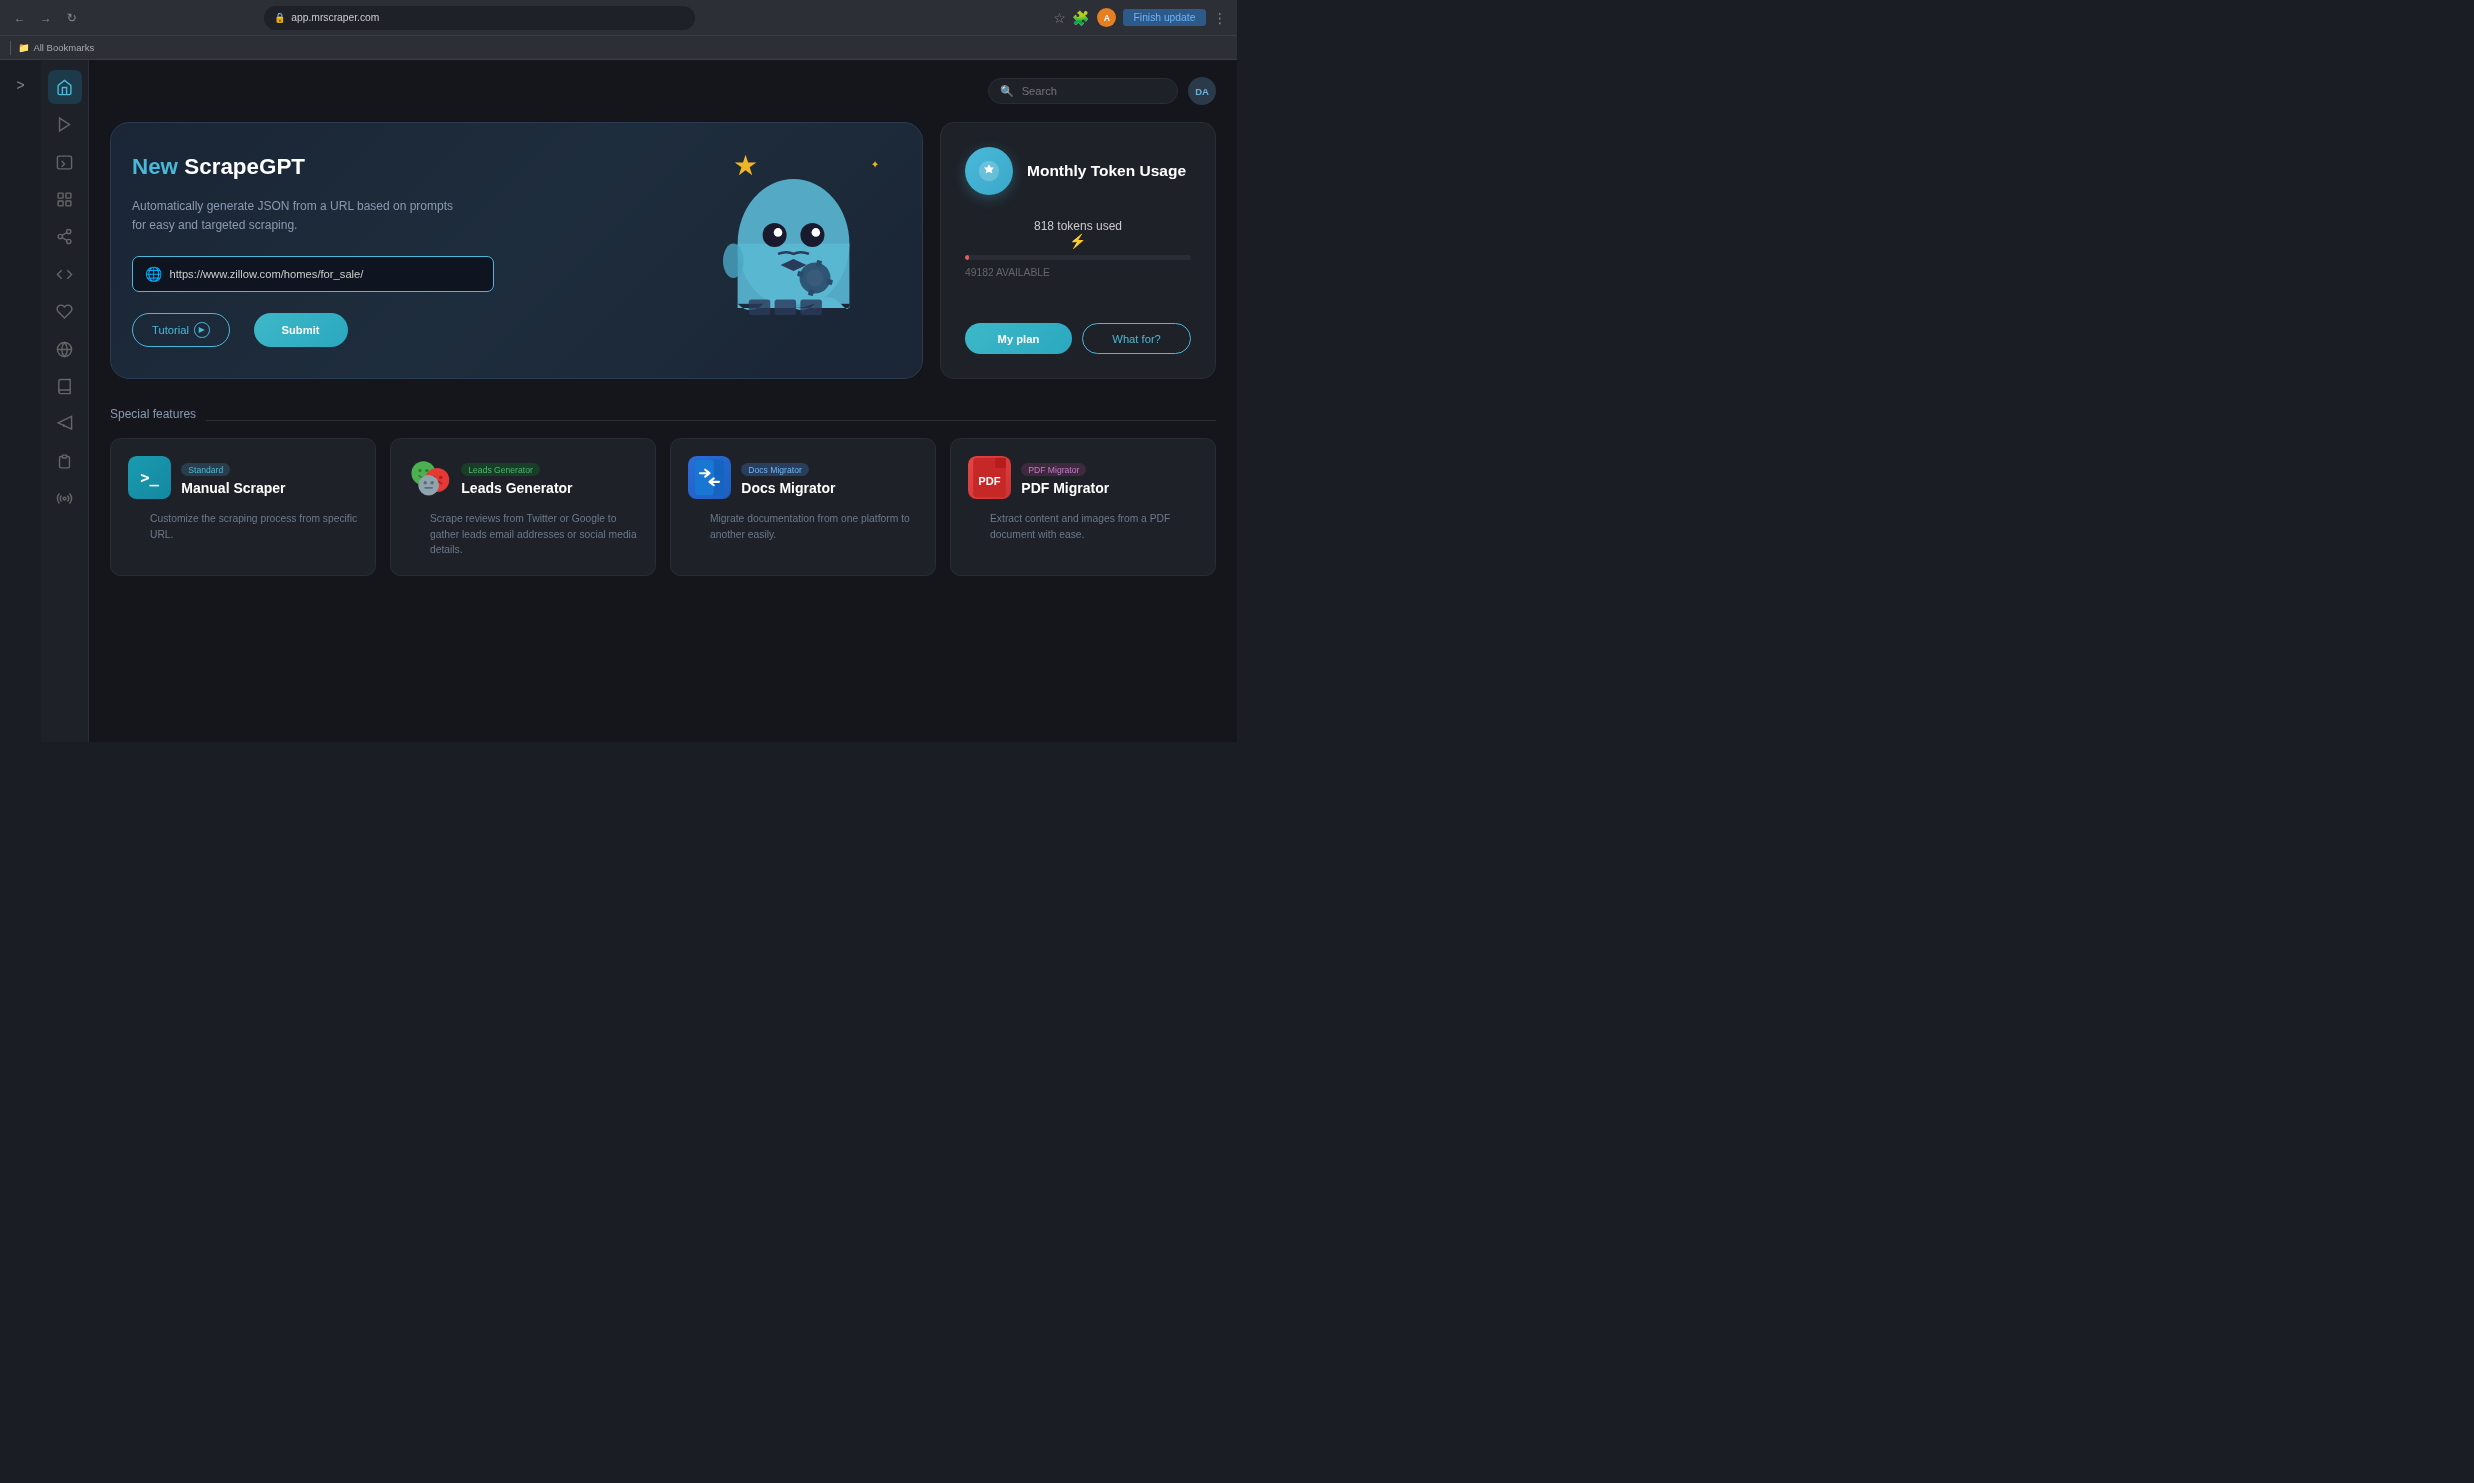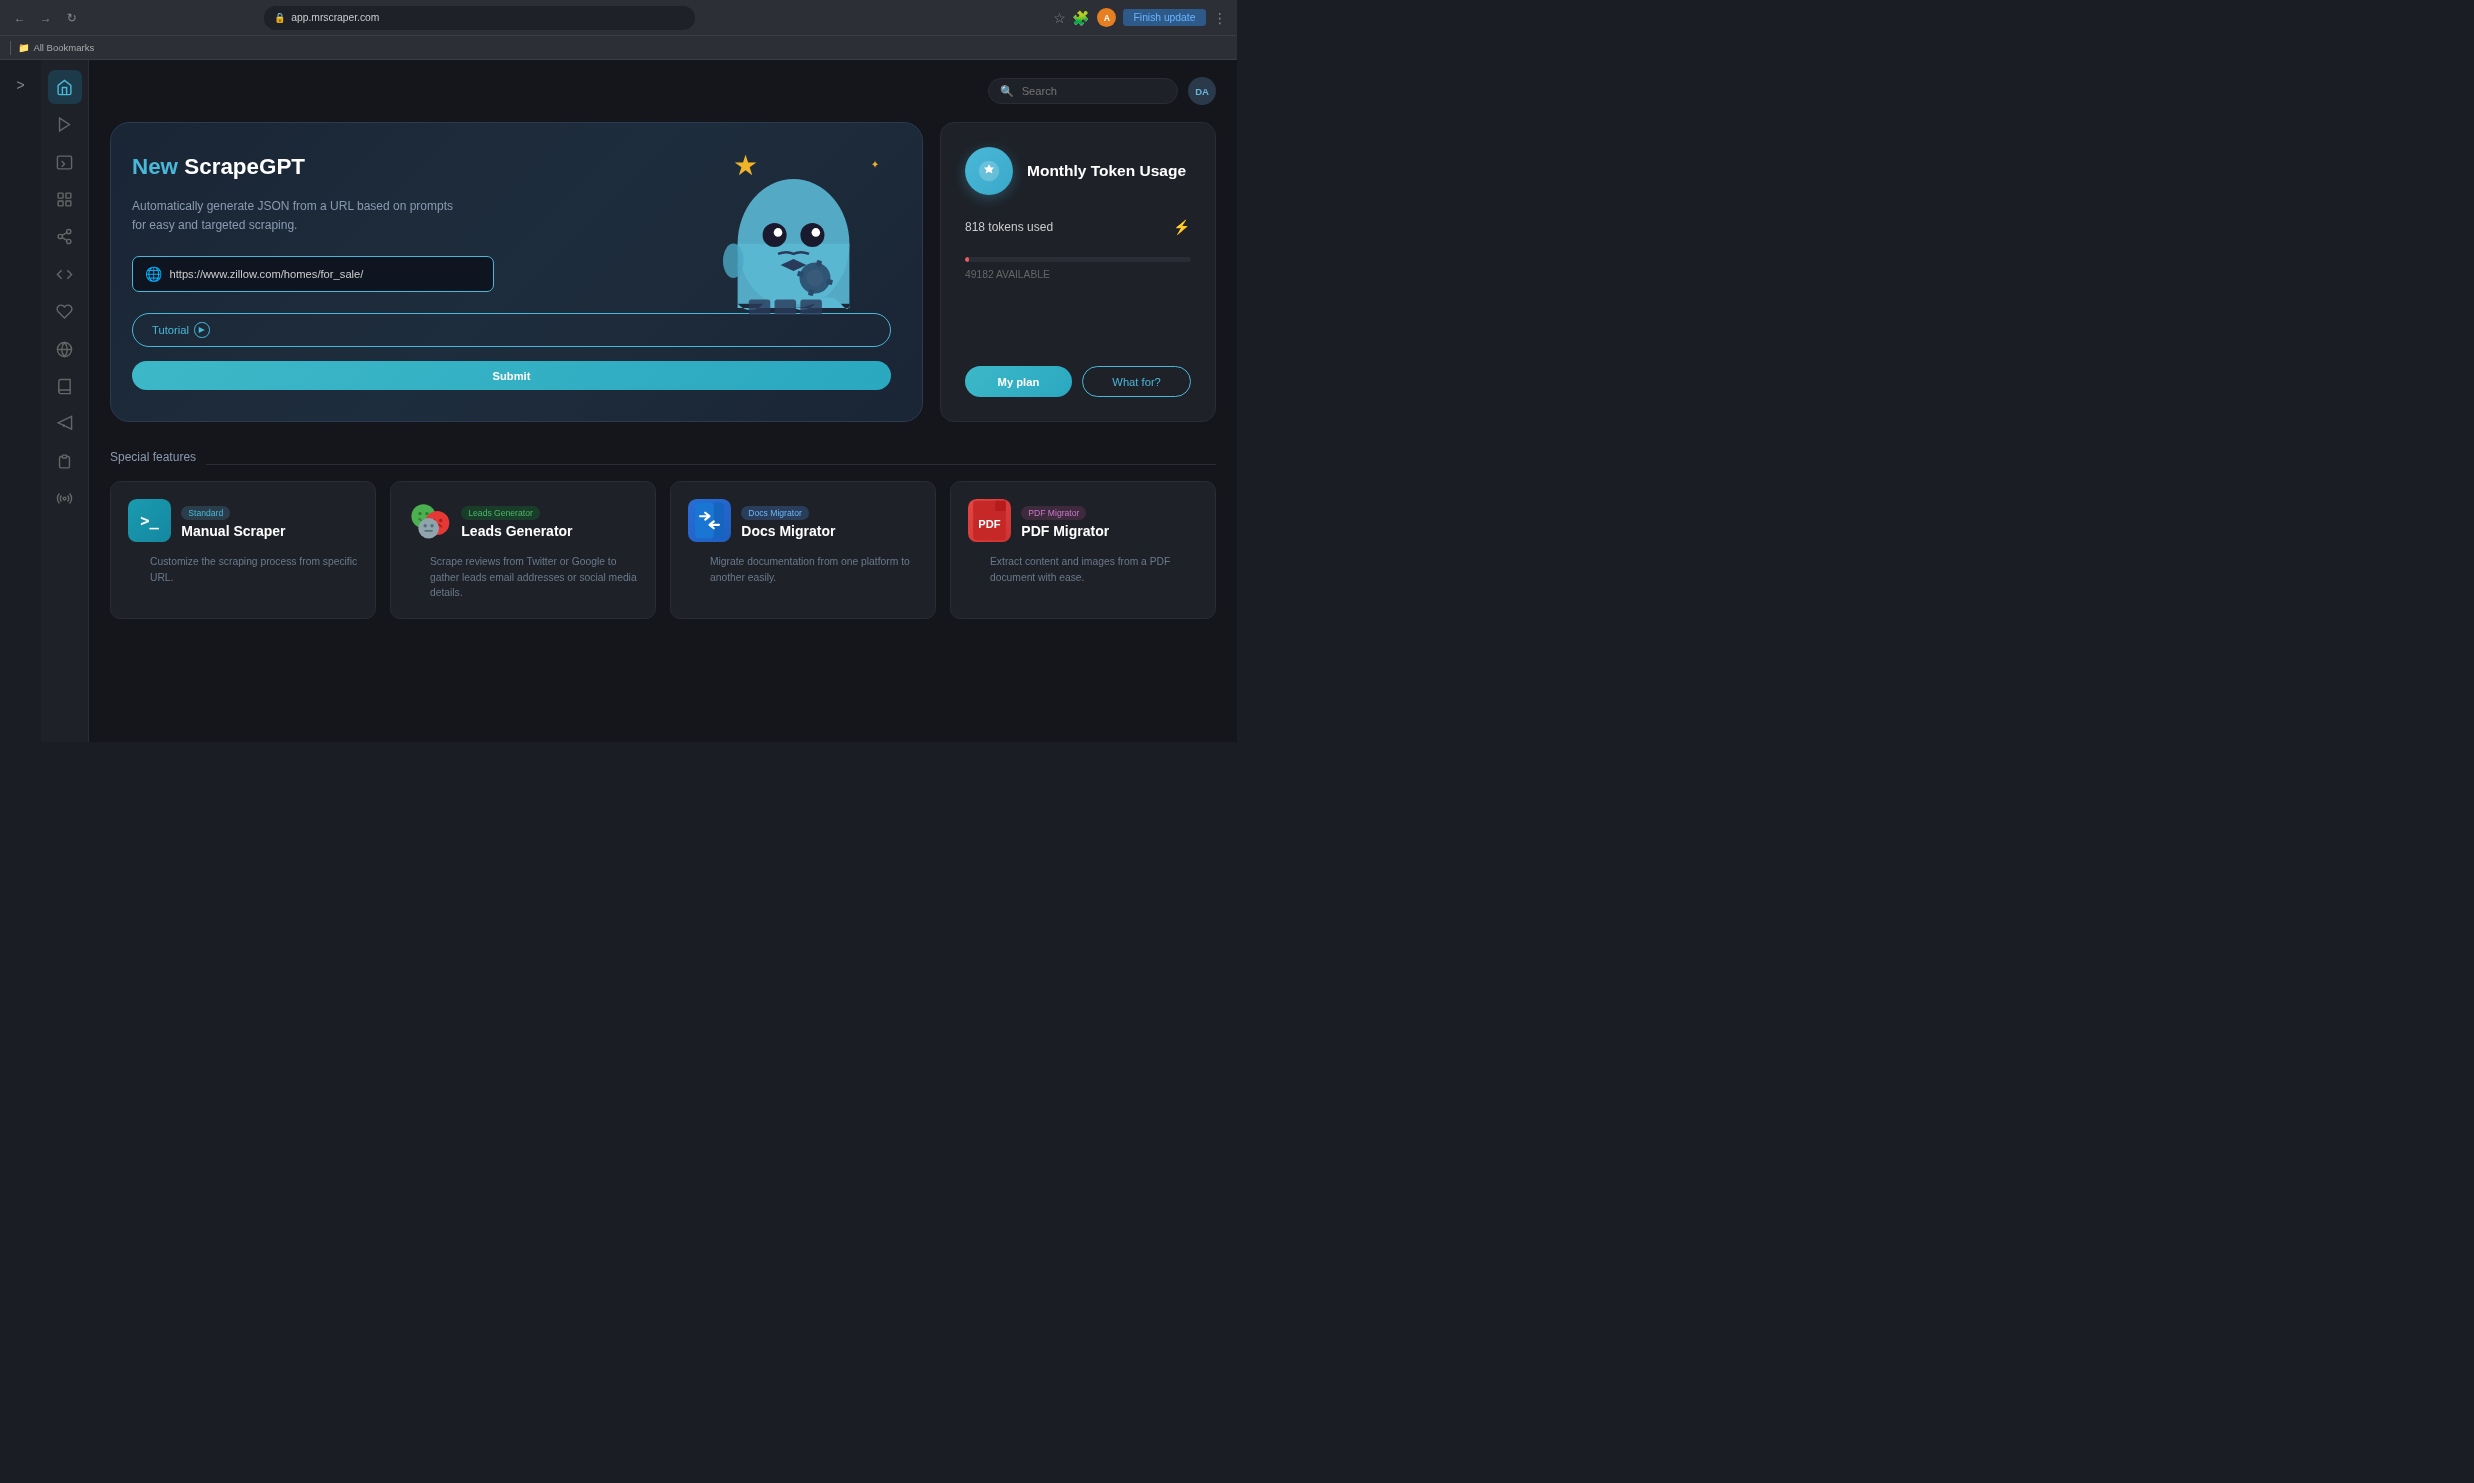--- a/index.html
+++ b/index.html
@@ -279,22 +279,21 @@
       background: transparent;
       border: none;
       outline: none;
       color: #ccc;
       font-size: 11.2px;
       flex: 1;
     }
 
     .button-row {
       display: flex;
-      gap: 14px;
-      flex-direction: column;
+      gap: 24px;
     }
 
     .tutorial-btn {
       padding: 8.6px 19px;
       border: 1.3px solid #4ab8d8;
       background: transparent;
       color: #4ab8d8;
       border-radius: 17px;
       font-size: 11.2px;
       cursor: pointer;
@@ -385,21 +384,22 @@
     .token-title {
       font-size: 15.5px;
       font-weight: 700;
       color: #ffffff;
     }
 
     .tokens-used-row {
       display: flex;
       align-items: center;
       justify-content: space-between;
-      margin-bottom: 22px;
+      margin-bottom: 6px;
+      flex-direction: column;
     }
 
     .tokens-used-text { color: #ccc; font-size: 12px; }
     .lightning-icon { color: #f0b429; font-size: 14px; }
 
     .token-progress-bar {
       width: 100%;
       height: 5.2px;
       background: #2a2d35;
       border-radius: 2.6px;

